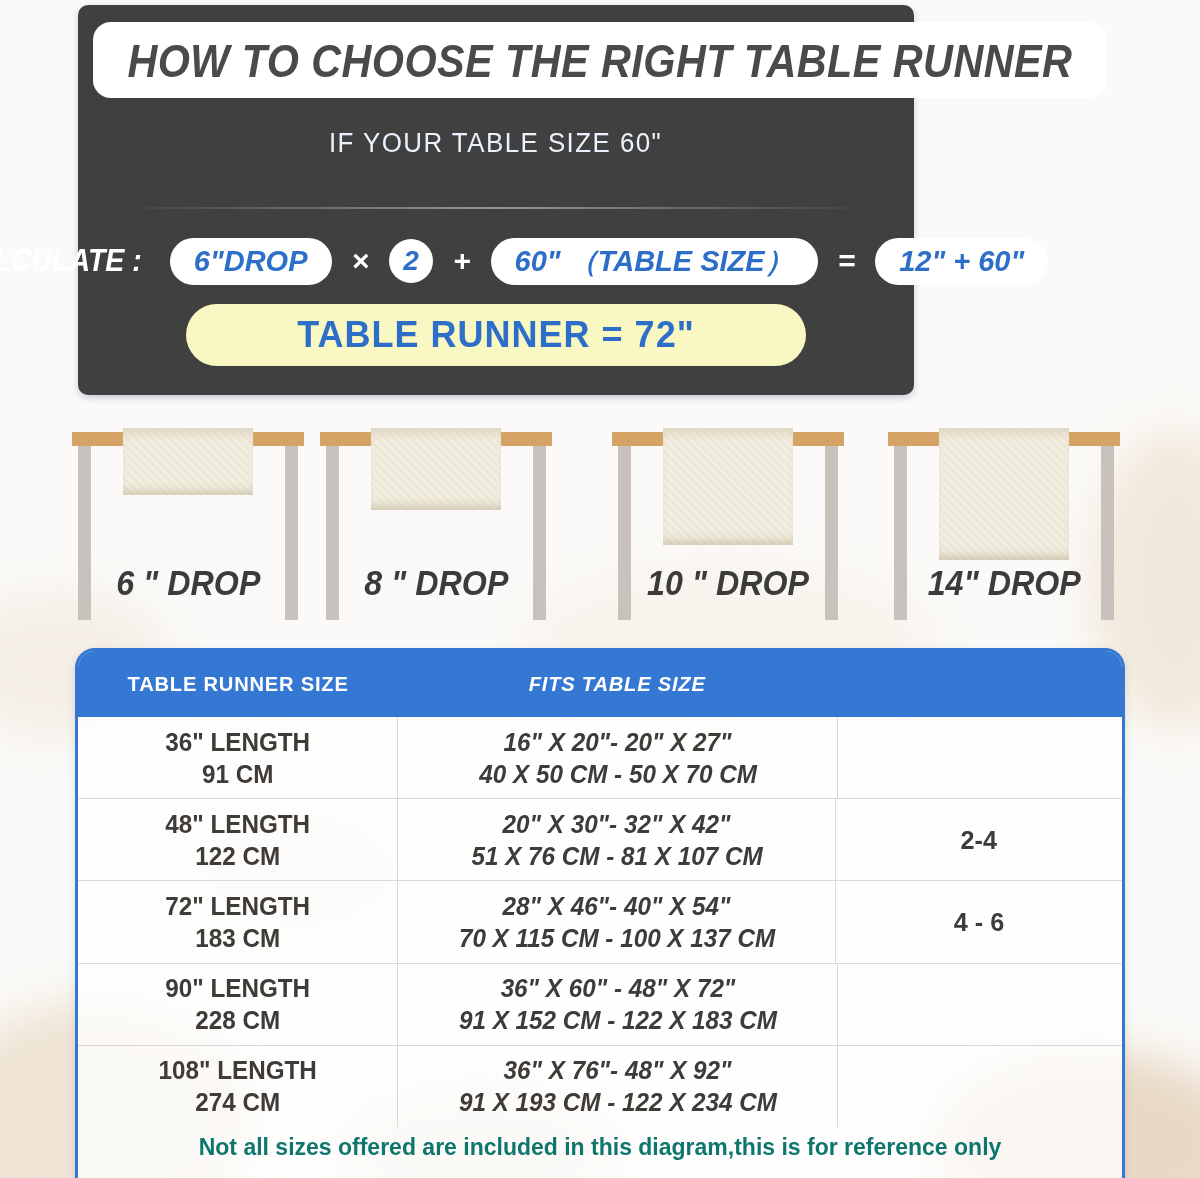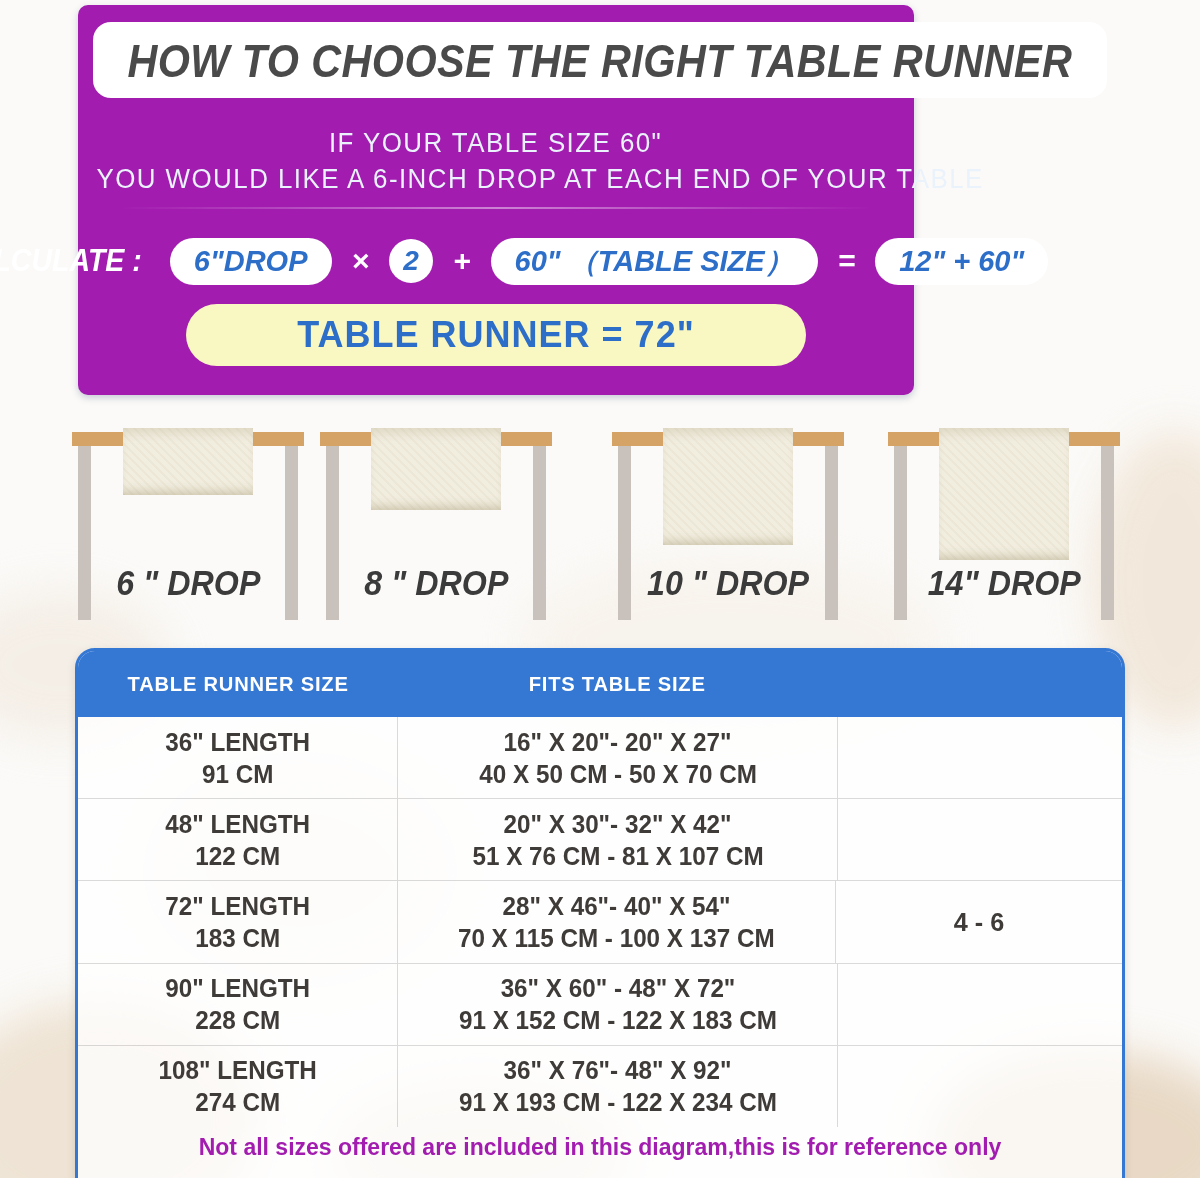--- a/index.html
+++ b/index.html
@@ -11,21 +11,21 @@
   .blob.b1{left:-60px;top:1000px;width:320px;height:240px;background:#EADCC8;opacity:.75;}
   .blob.b2{left:330px;top:1080px;width:300px;height:150px;background:#E8DCCA;opacity:.6;}
   .blob.b3{left:930px;top:1050px;width:320px;height:190px;background:#E0CBB0;opacity:.7;}
   .blob.b4{left:1090px;top:430px;width:170px;height:300px;background:#F1E6D8;opacity:.9;}
   .blob.b5{left:-50px;top:590px;width:220px;height:150px;background:#F2EAE0;opacity:.7;}
   .blob.b6{left:520px;top:560px;width:420px;height:160px;background:#F6EFE6;opacity:.6;}
   .blob.b7{left:150px;top:760px;width:300px;height:220px;background:#F3ECE3;opacity:.5;}
 
   
   .top-panel{position:absolute;left:78px;top:5px;width:836px;height:390px;
-             background:#a21caf;border-radius:10px;
+             background:#404040;border-radius:10px;
              box-shadow:0 3px 7px rgba(70,90,130,.28);}
   .title-banner{position:absolute;left:15px;top:17px;width:1014px;height:76px;
                 background:#ffffff;border-radius:18px;
                 display:flex;align-items:center;justify-content:center;}
   .title-text{display:inline-block;font-size:47px;font-weight:bold;font-style:italic;
               color:#4A4A4A;white-space:nowrap;transform:scaleX(.88);letter-spacing:.5px;}
   .intro{position:absolute;left:0;right:0;top:120px;text-align:center;color:#EAF2FC;}
   .intro .line{display:block;font-size:27px;letter-spacing:1.5px;line-height:36px;}
   .intro .line span{display:inline-block;transform:scaleX(.96);white-space:nowrap;}
   .panel-divider{position:absolute;left:40px;right:40px;top:202px;height:2px;
@@ -61,54 +61,53 @@
 
   
   .size-panel{position:absolute;left:75px;top:648px;width:1050px;height:614px;
               border:3px solid #3578D4;border-radius:20px;overflow:hidden;
               background:rgba(255,255,255,.78);box-sizing:border-box;
               box-shadow:0 3px 8px rgba(110,100,85,.18);}
   .size-header{display:flex;height:66px;background:#3578D4;align-items:center;}
   .size-header .hcell{display:flex;align-items:center;justify-content:center;}
   .size-header .hcell span{display:inline-block;color:#ffffff;font-size:21px;font-weight:bold;
               letter-spacing:.8px;transform:scaleX(.96);white-space:nowrap;}
-  .col-size{width:30.6%;} .col-fits{width:42%;} .col-pers{width:27.4%;}
+  .col-size{width:30.6%;} .col-fits{width:42%;font-style:italic;} .col-pers{width:27.4%;}
   .size-body{display:flex;flex-direction:column;height:410px;}
   .trow{flex:1;display:flex;border-top:1px solid rgba(125,125,125,.28);}
   .trow:first-child{border-top:none;}
   .tcell{display:flex;flex-direction:column;align-items:center;justify-content:center;}
   .tcell.col-fits{border-left:1px solid rgba(125,125,125,.28);
                   border-right:1px solid rgba(125,125,125,.28);}
   .tcell div{font-size:25px;font-weight:bold;color:#3E3B38;line-height:32px;
              white-space:nowrap;transform:scaleX(.97);}
   .tcell.col-pers div{font-size:26px;}
 
   .footnote{position:absolute;left:0;right:0;top:1134px;text-align:center;}
-  .footnote span{font-size:23px;font-weight:bold;color:#a21caf;}
+  .footnote span{font-size:23px;font-weight:bold;color:#0f766e;}
 </style>
 </head>
 <body>
 
 <div class="canvas">
 
   <div class="blob b1"></div>
   <div class="blob b2"></div>
   <div class="blob b3"></div>
   <div class="blob b4"></div>
   <div class="blob b5"></div>
   <div class="blob b6"></div>
   <div class="blob b7"></div>
 
   <div class="top-panel">
     <div class="title-banner">
       <span class="title-text">HOW TO CHOOSE THE RIGHT TABLE RUNNER</span>
     </div>
     <div class="intro">
       <span class="line"><span>IF YOUR TABLE SIZE 60"</span></span>
-      <span class="line"><span>YOU WOULD LIKE A 6-INCH DROP AT EACH END OF YOUR TABLE</span></span>
     </div>
     <div class="panel-divider"></div>
     <div class="calc-row">
       <span class="calc-label">CALCULATE :</span>
       <span class="pill">6"DROP</span>
       <span class="op">×</span>
       <span class="num-circle">2</span>
       <span class="op">+</span>
       <span class="pill">60" （TABLE SIZE）</span>
       <span class="op">=</span>
@@ -170,20 +169,23 @@
       </div>
       <div class="trow">
         <div class="tcell col-size">
             <div>48" LENGTH</div>
             <div>122 CM</div>
           </div>
         <div class="tcell col-fits">
             <div>20" X 30"- 32" X 42"</div>
             <div>51 X 76 CM - 81 X 107 CM</div>
           </div>
+        <div class="tcell col-pers">
+            <div>2-4</div>
+          </div>
       </div>
       <div class="trow">
         <div class="tcell col-size">
             <div>72" LENGTH</div>
             <div>183 CM</div>
           </div>
         <div class="tcell col-fits">
             <div>28" X 46"- 40" X 54"</div>
             <div>70 X 115 CM - 100 X 137 CM</div>
           </div>

